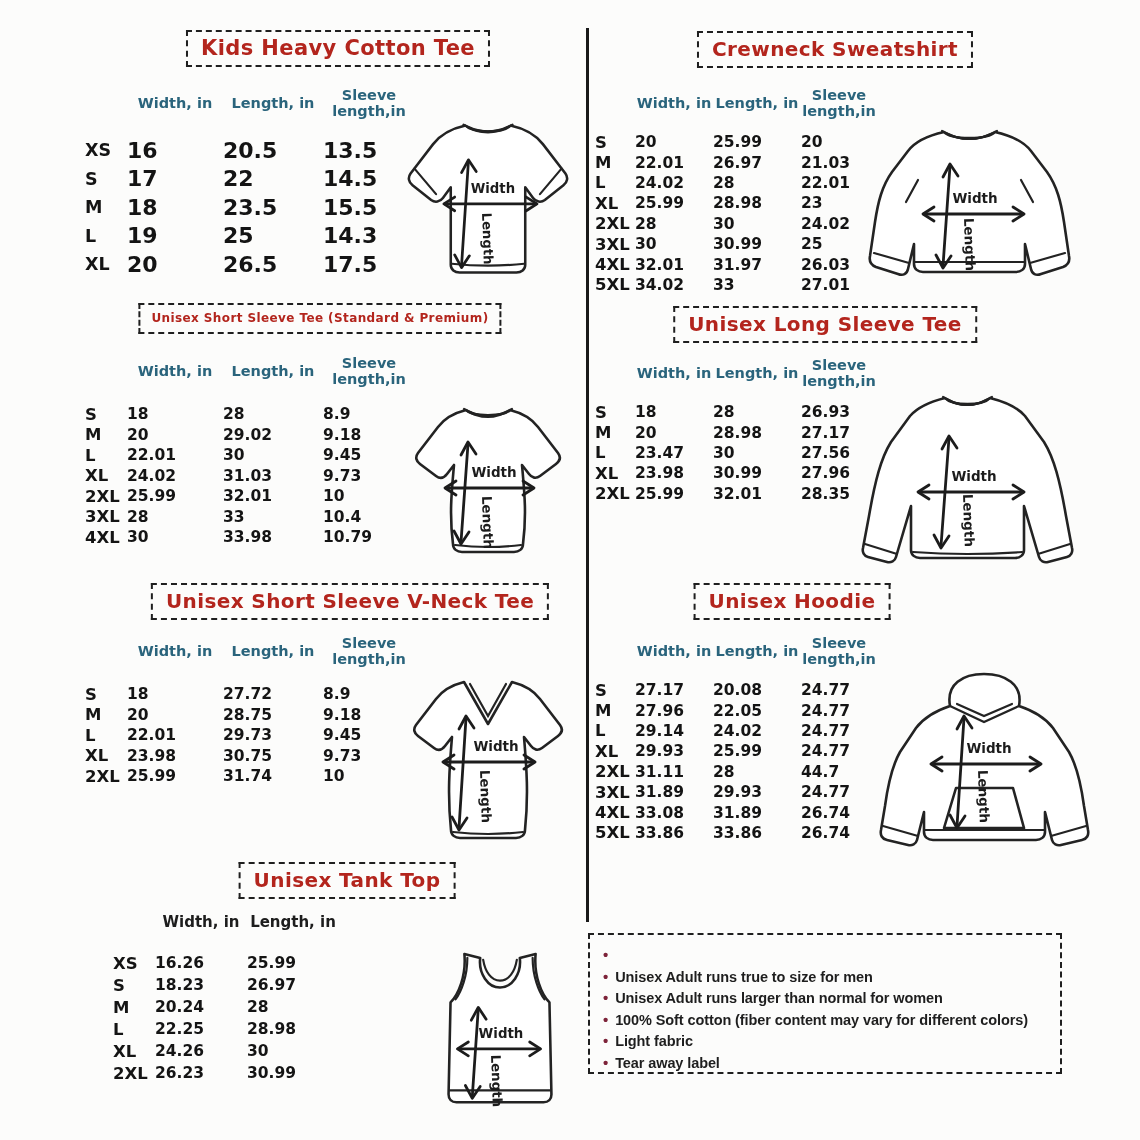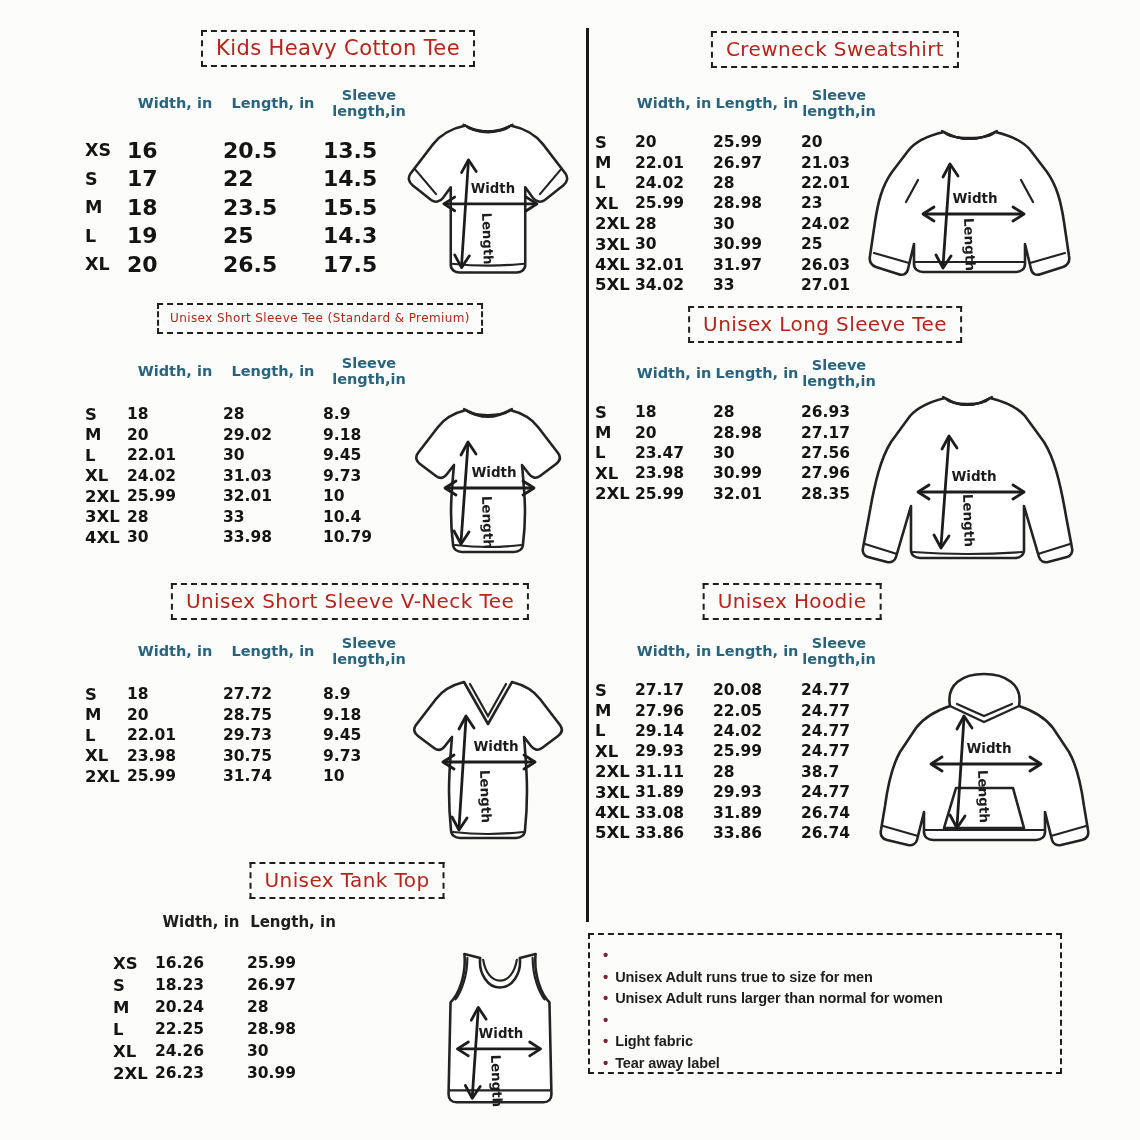--- a/index.html
+++ b/index.html
@@ -4,21 +4,21 @@
 <style>
   html,body{margin:0;padding:0}
   body{
     width:1140px;height:1140px;position:relative;overflow:hidden;
     background:#fcfcfb;font-family:"DejaVu Sans",sans-serif;
   }
   .divider{position:absolute;background:#191919}
   .title-box{
     position:absolute;transform:translateX(-50%);
     border:2px dashed #1f1f1f;padding:4px 13px 5px;white-space:nowrap;
-    color:#b3251d;font-weight:normal;font-size:20px;letter-spacing:.4px;
+    color:#b3251d;font-weight:bold;font-size:20px;letter-spacing:.4px;
   }
   .title-lg{font-size:21px}
   .title-sm{font-size:12px;padding:6px 11px 7px}
 
   .size-table{position:absolute}
   .t-row{display:grid;grid-template-columns:var(--cols);align-items:center}
   .hdr-row{min-height:46px;margin-bottom:10px}
   .hdr{color:#2a647c;font-weight:bold;font-size:14.5px;line-height:1.12;text-align:center}
   .black-hdr .hdr{color:#1d1d1d}
   .data-row{height:var(--rowh)}
@@ -446,21 +446,21 @@
     <div class="t-row data-row">
       <div class="size-cell">XL</div>
       <div class="val-cell">29.93</div>
       <div class="val-cell">25.99</div>
       <div class="val-cell">24.77</div>
     </div>
     <div class="t-row data-row">
       <div class="size-cell">2XL</div>
       <div class="val-cell">31.11</div>
       <div class="val-cell">28</div>
-      <div class="val-cell">38.7</div>
+      <div class="val-cell">44.7</div>
     </div>
     <div class="t-row data-row">
       <div class="size-cell">3XL</div>
       <div class="val-cell">31.89</div>
       <div class="val-cell">29.93</div>
       <div class="val-cell">24.77</div>
     </div>
     <div class="t-row data-row">
       <div class="size-cell">4XL</div>
       <div class="val-cell">33.08</div>
@@ -499,20 +499,21 @@
   <div class="note">
       <span class="bullet">•</span>
       <span>Unisex Adult runs true to size for men</span>
     </div>
   <div class="note">
       <span class="bullet">•</span>
       <span>Unisex Adult runs larger than normal for women</span>
     </div>
   <div class="note">
       <span class="bullet">•</span>
+      <span>100% Soft cotton (fiber content may vary for different colors)</span>
     </div>
   <div class="note">
       <span class="bullet">•</span>
       <span>Light fabric</span>
     </div>
   <div class="note">
       <span class="bullet">•</span>
       <span>Tear away label</span>
     </div>
 </div>

